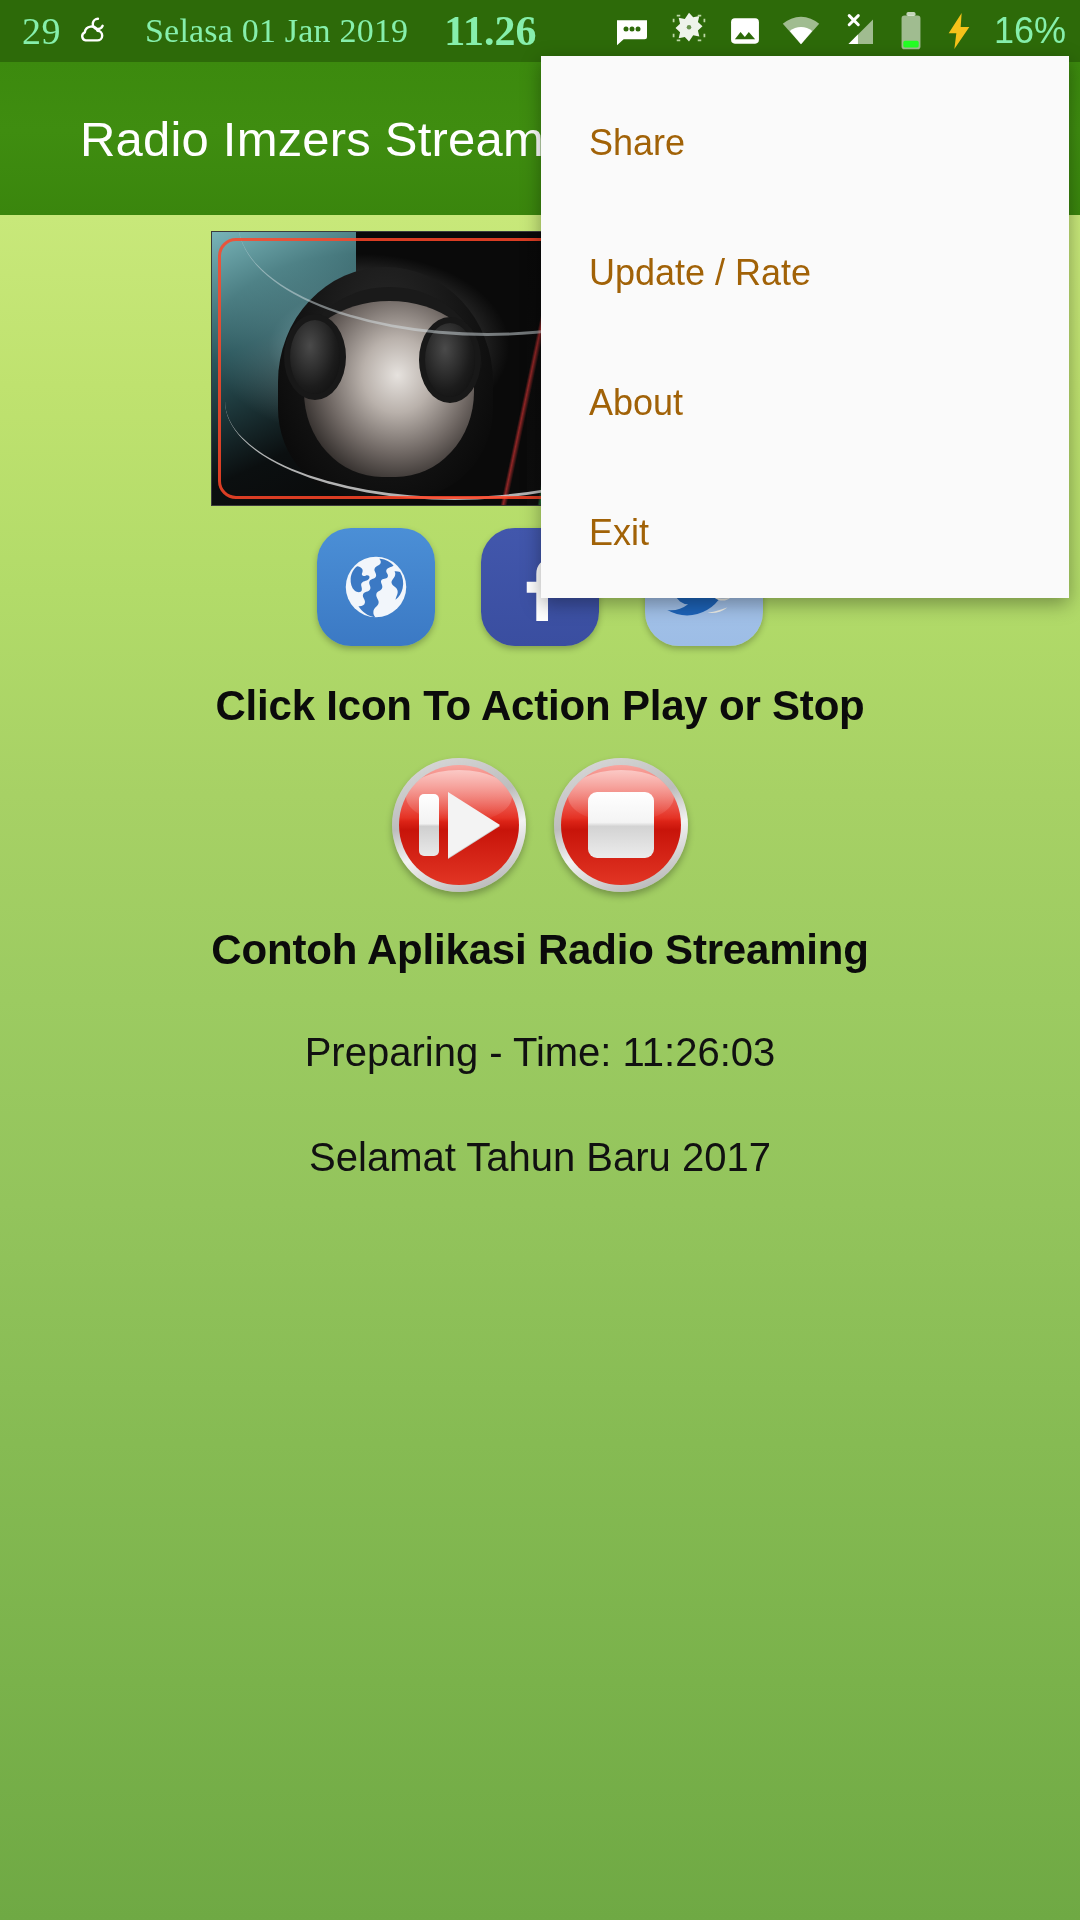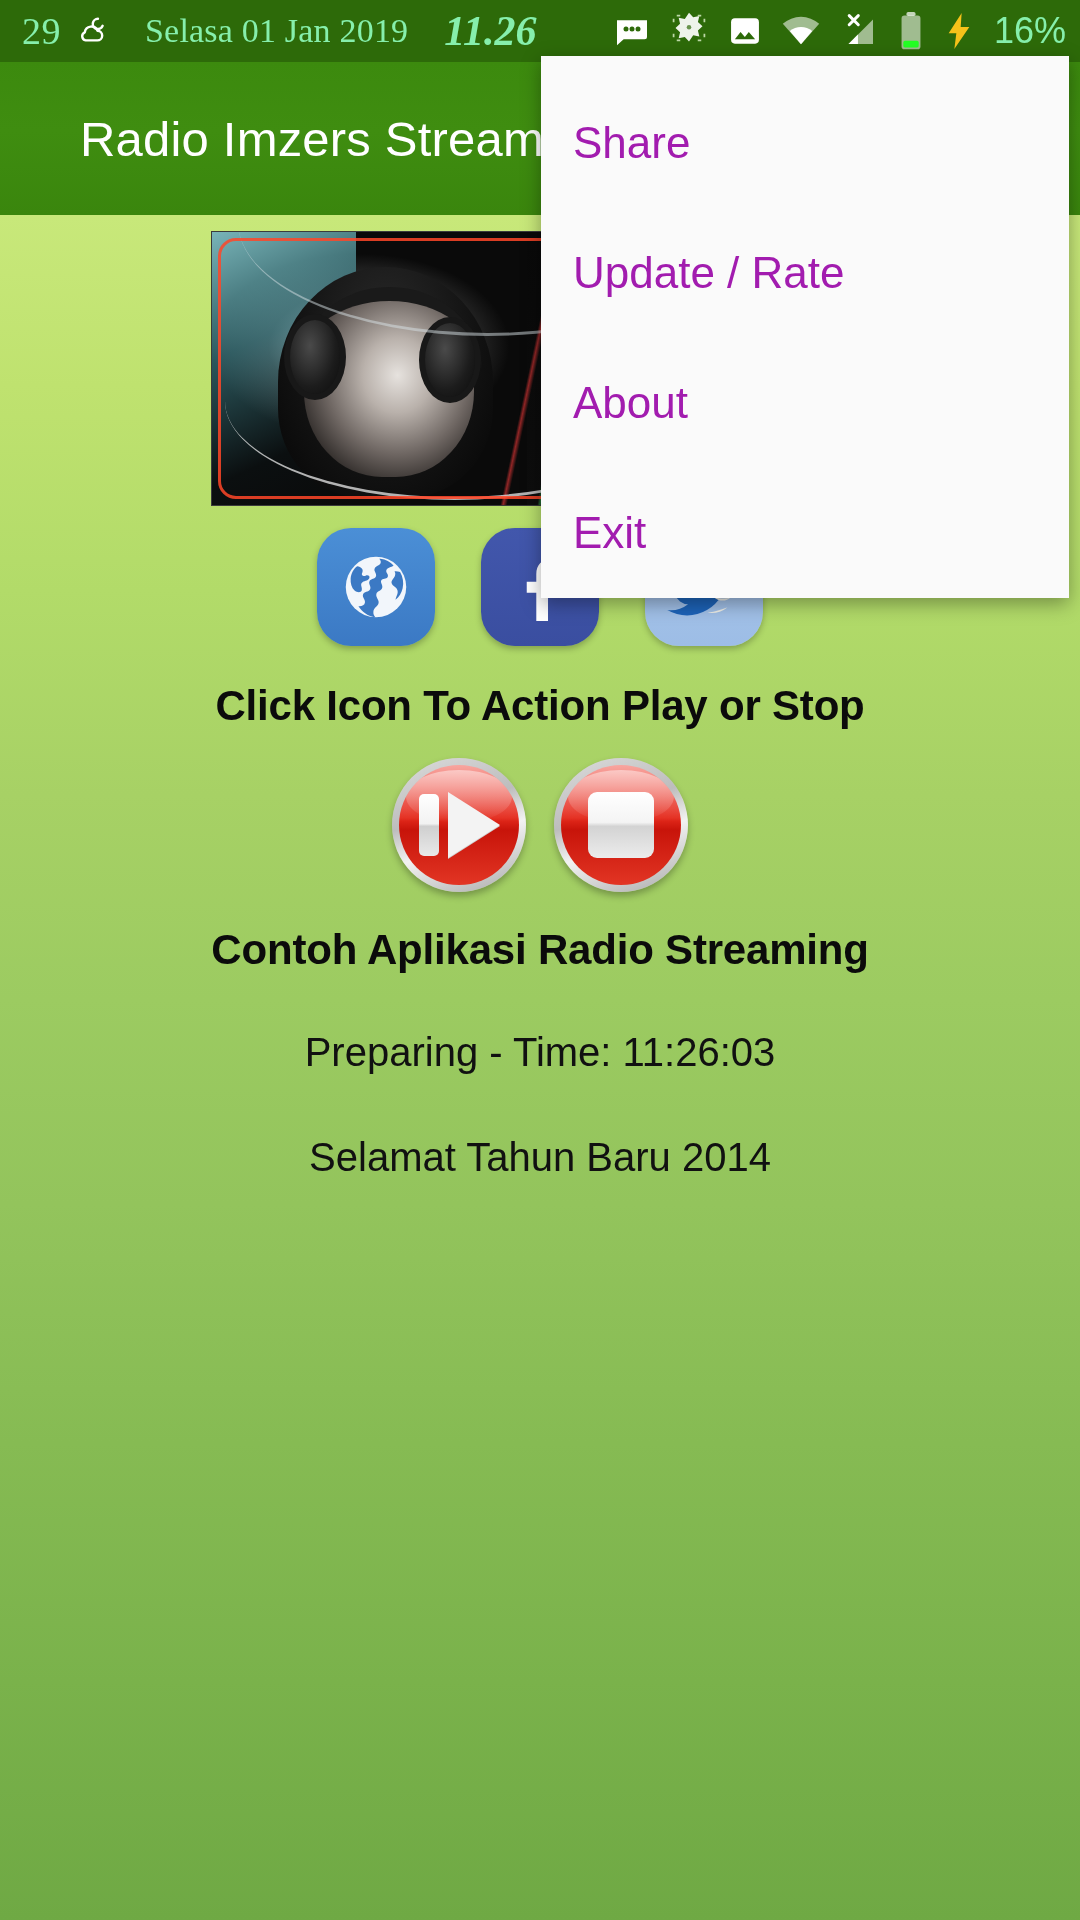--- a/index.html
+++ b/index.html
@@ -30,21 +30,21 @@
   }
   .sb-weather-icon { margin-left: 14px; display: flex; align-items: center; }
   .sb-date {
     margin-left: 36px;
     font-family: "Liberation Serif", serif;
     font-size: 34px; font-weight: 400; letter-spacing: .2px;
   }
   .sb-clock {
     margin-left: 36px;
     font-family: "Liberation Serif", serif;
-    font-size: 42px; font-weight: 700; font-style: italic;
+    font-size: 42px; font-weight: 700;
   }
   .sb-icons { margin-left: auto; display: flex; align-items: center; gap: 16px; }
   .sb-icons .ic { display: flex; align-items: center; justify-content: center; }
   .sb-batt-pct { font-size: 36px; font-weight: 400; margin-left: 2px; }
 
   
   #appbar {
     position: absolute; top: 62px; left: 0;
     width: 1080px; height: 153px;
     background: linear-gradient(180deg,#3c8a0e 0%, #3f8d10 45%, #3a860d 100%);
@@ -271,23 +271,23 @@
     left: 541px; top: 56px;
     width: 528px; height: 542px;
     background: #fafafa;
     box-shadow: 0 6px 18px rgba(0,0,0,.34);
     z-index: 50;
     padding-top: 22px;
   }
   .menu-item {
     height: 130px;
     display: flex; align-items: center;
-    padding-left: 32px;
-    font-size: 44px;
-    color: #a21caf;
+    padding-left: 48px;
+    font-size: 36px;
+    color: #a16207;
     font-weight: 400;
   }
 </style>
 </head>
 <body>
 
 <div id="screen">
 
   <div id="statusbar">
     <span class="sb-temp">29</span>
@@ -416,21 +416,21 @@
       </div>
       <div class="player-btn">
         <div class="player-inner">
           <div class="glyph-stop"></div>
         </div>
       </div>
     </div>
 
     <div id="subtitle" class="h-bold">Contoh Aplikasi Radio Streaming</div>
     <div id="status-text" class="t-regular">Preparing - Time: 11:26:03</div>
-    <div id="greeting-text" class="t-regular">Selamat Tahun Baru 2014</div>
+    <div id="greeting-text" class="t-regular">Selamat Tahun Baru 2017</div>
   </div>
 
   <div id="overflow-menu">
     <div class="menu-item">Share</div>
     <div class="menu-item">Update / Rate</div>
     <div class="menu-item">About</div>
     <div class="menu-item">Exit</div>
   </div>
 
 </div>

